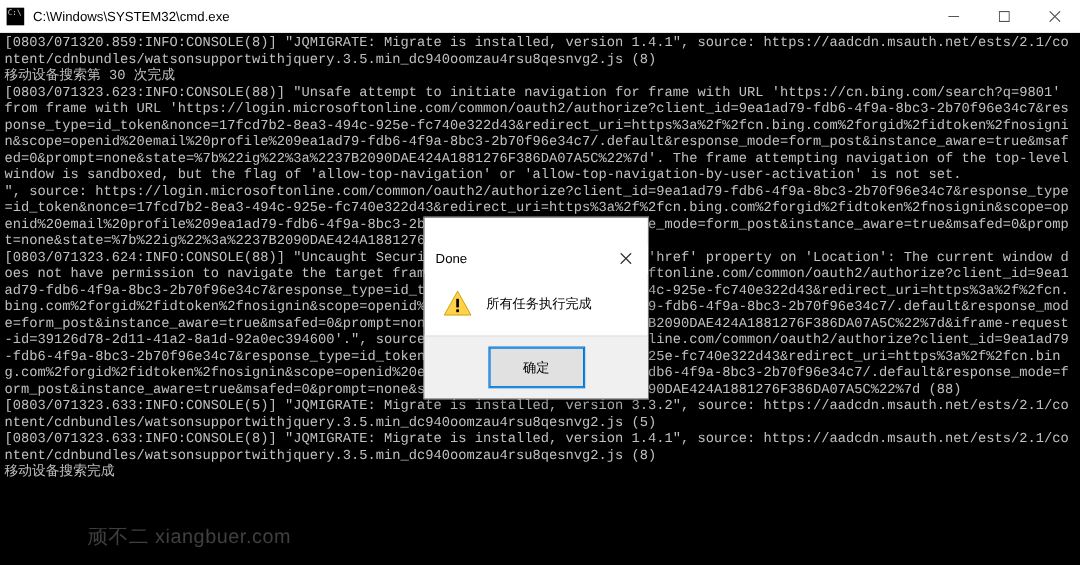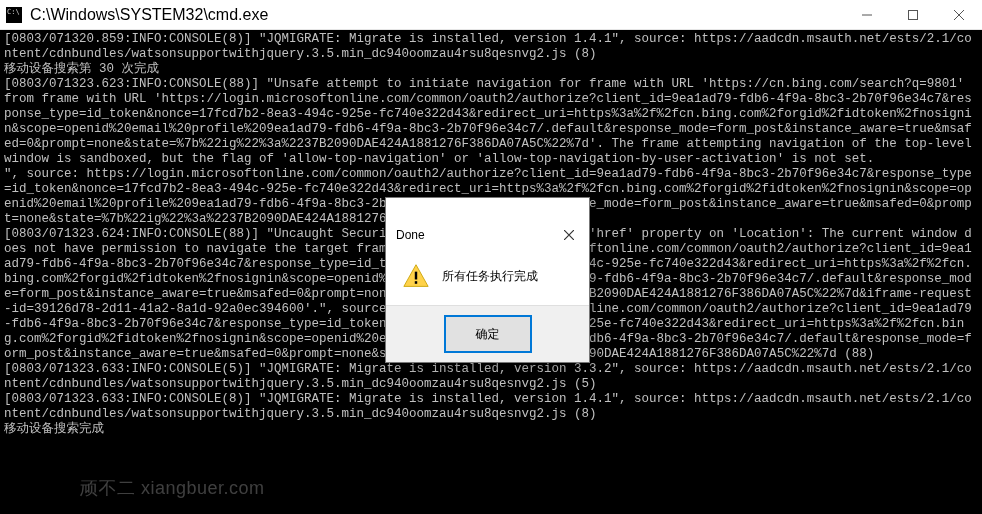--- a/index.html
+++ b/index.html
@@ -27,21 +27,21 @@
   }
   .titlebar .app-icon::after{
     content:"C:\\";
     color:#ccc;
     font-size:7px;
     position:absolute;
     top:1px;left:1px;
     font-family:monospace;
   }
   .titlebar .title-text {
-    font-size: 16px;
+    font-size: 12px;
     color: #000;
     flex: 1;
   }
   .win-controls { display: flex; height: 100%; }
   .win-btn {
     width: 46px; height: 100%;
     display: flex; align-items: center; justify-content: center;
     color: #555;
   }
   .win-btn svg { width: 10px; height: 10px; }

